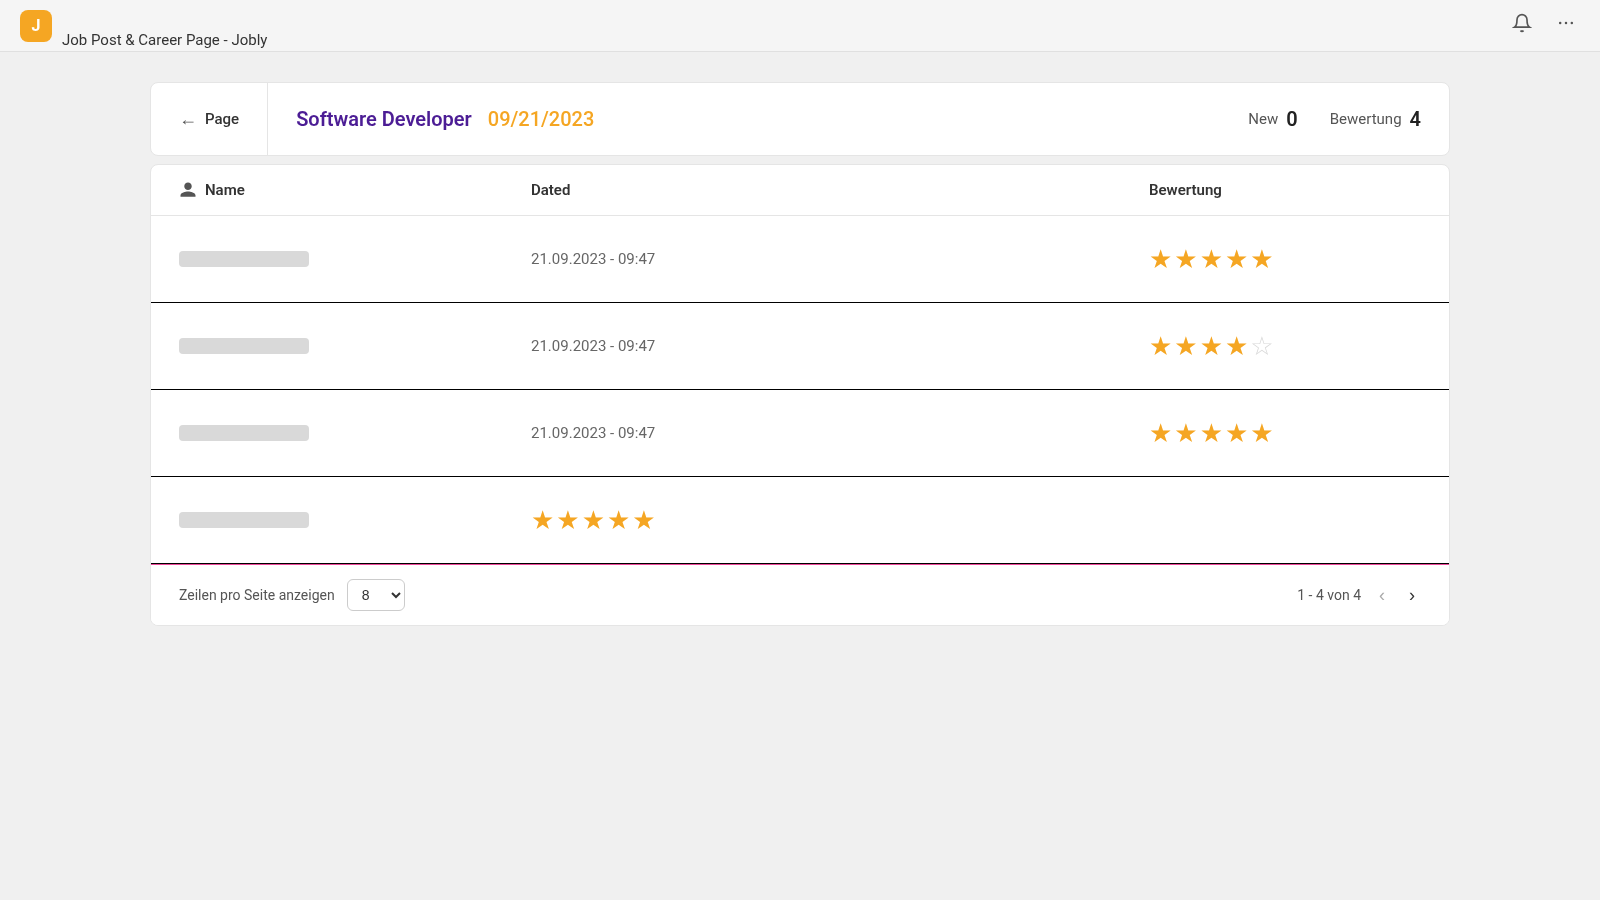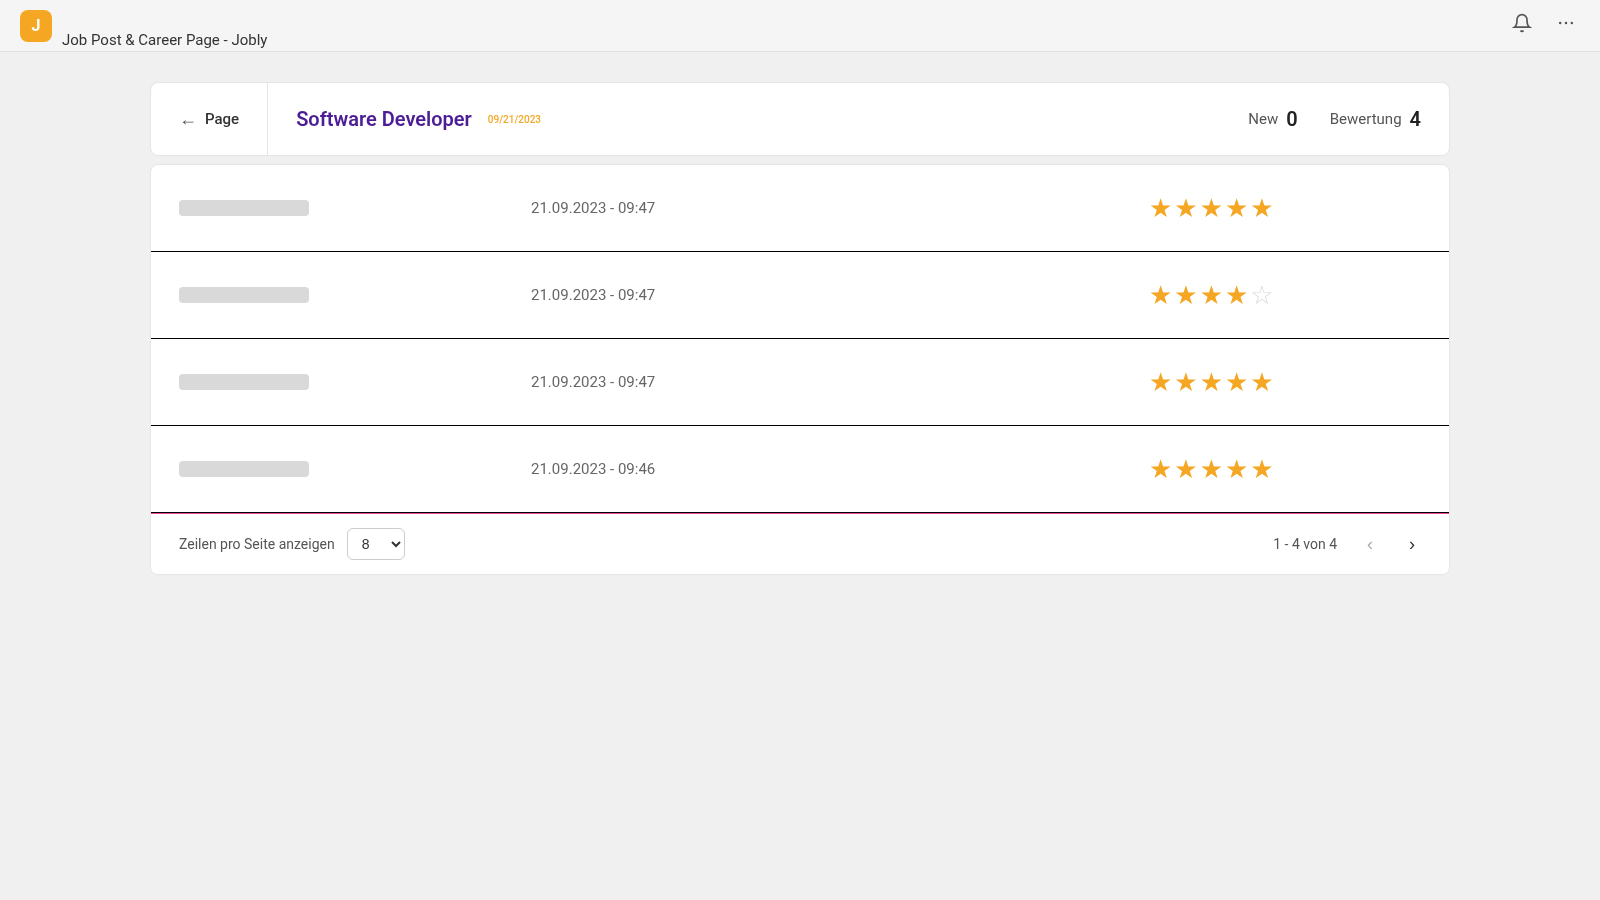--- a/index.html
+++ b/index.html
@@ -97,21 +97,21 @@
       gap: 16px;
       padding: 0 28px;
       flex: 1;
     }
     .job-title {
       font-size: 20px;
       font-weight: 600;
       color: #4c1d95;
     }
     .job-date {
-      font-size: 10px;
+      font-size: 20px;
       color: #f5a623;
       font-weight: 500;
     }
     .job-stats {
       display: flex;
       align-items: flex-end;
       gap: 32px;
       padding: 0 28px;
     }
     .stat-item {
@@ -229,21 +229,21 @@
       font-size: 14px;
       color: #333;
       background: white;
       cursor: pointer;
       outline: none;
       appearance: auto;
     }
     .pagination {
       display: flex;
       align-items: center;
-      gap: 24px;
+      gap: 12px;
       font-size: 14px;
       color: #555;
       justify-content: center;
     }
     .pagination-btn {
       background: none;
       border: none;
       cursor: pointer;
       font-size: 18px;
       color: #aaa;
@@ -298,20 +298,34 @@
       </div>
       <div class="stat-item">
         <span>Bewertung</span>
         <span class="stat-count">4</span>
       </div>
     </div>
   </div>
 
   <div class="table-card">
 
+    <div class="table-header">
+      <div class="col-name">
+        <svg width="18" height="18" viewBox="0 0 24 24" fill="#555">
+          <path d="M12 12c2.7 0 5-2.3 5-5s-2.3-5-5-5-5 2.3-5 5 2.3 5 5 5zm0 2c-3.3 0-10 1.7-10 5v2h20v-2c0-3.3-6.7-5-10-5z"></path>
+        </svg>
+        <span>Name</span>
+      </div>
+      <div class="col-dated">
+        <span>Dated</span>
+      </div>
+      <div class="col-bewertung">
+        <span>Bewertung</span>
+      </div>
+    </div>
 
     <div class="table-row">
       <div class="row-name-col">
         <div class="name-placeholder"></div>
       </div>
       <div class="row-date-col">21.09.2023 - 09:47</div>
       <div class="row-rating-col">
         <span class="star">★</span>
         <span class="star">★</span>
         <span class="star">★</span>
@@ -345,21 +359,20 @@
         <span class="star">★</span>
         <span class="star">★</span>
         <span class="star">★</span>
       </div>
     </div>
 
     <div class="table-row">
       <div class="row-name-col">
         <div class="name-placeholder"></div>
       </div>
-      <div class="row-date-col">21.09.2023 - 09:46</div>
       <div class="row-rating-col">
         <span class="star">★</span>
         <span class="star">★</span>
         <span class="star">★</span>
         <span class="star">★</span>
         <span class="star">★</span>
       </div>
     </div>
 
     <div class="table-footer">

